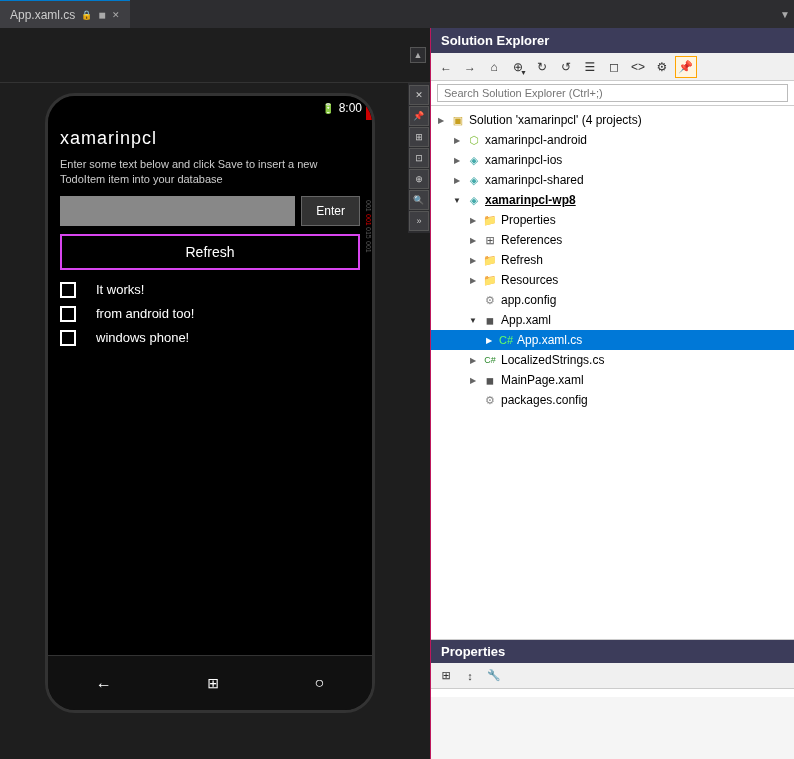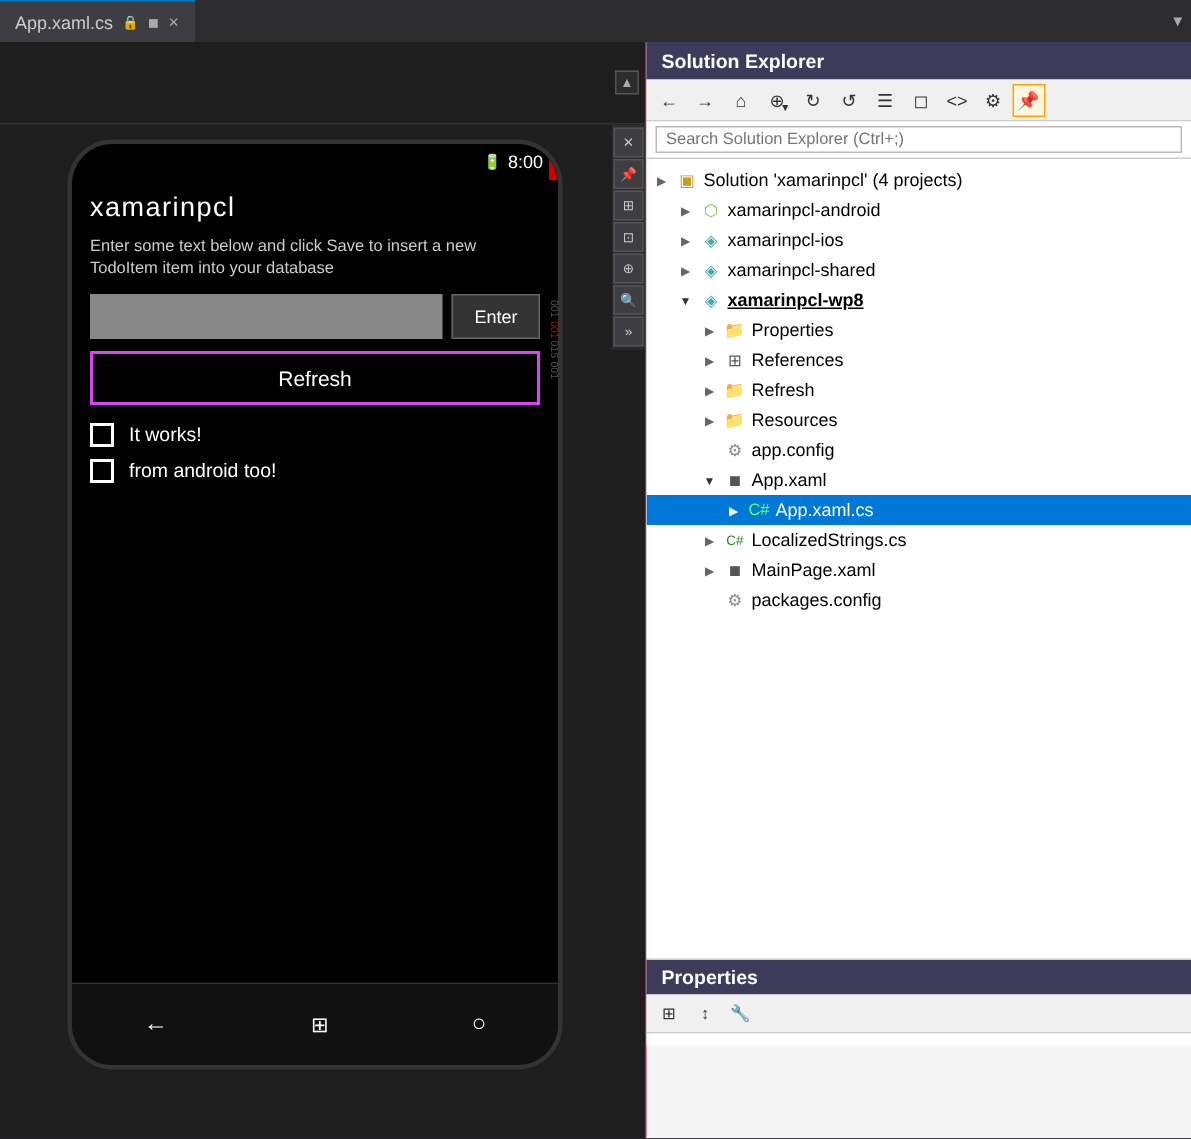--- a/index.html
+++ b/index.html
@@ -213,21 +213,21 @@
       padding: 8px;
       font-size: 14px;
       text-align: center;
       cursor: pointer;
       width: 100%;
     }
 
     .phone-checkbox-item {
       display: flex;
       align-items: center;
-      gap: 10px;
+      gap: 20px;
       padding: 4px 0;
     }
     .phone-checkbox {
       width: 16px;
       height: 16px;
       border: 2px solid #fff;
       background: #000;
       flex-shrink: 0;
     }
     .phone-checkbox-label {
@@ -480,20 +480,24 @@
 
           <div>
             <div class="phone-checkbox-item">
               <div class="phone-checkbox"></div>
               <span class="phone-checkbox-label">It works!</span>
             </div>
             <div class="phone-checkbox-item">
               <div class="phone-checkbox"></div>
               <span class="phone-checkbox-label">from android too!</span>
             </div>
+            <div class="phone-checkbox-item">
+              <div class="phone-checkbox"></div>
+              <span class="phone-checkbox-label">windows phone!</span>
+            </div>
           </div>
 
           <div class="phone-side-numbers">
             <span style="writing-mode: vertical-rl; font-size:7px; color:#555;">001</span>
             <span style="writing-mode: vertical-rl; font-size:7px; color:#c00;">001</span>
             <span style="writing-mode: vertical-rl; font-size:7px; color:#555;">015</span>
             <span style="writing-mode: vertical-rl; font-size:7px; color:#555;">001</span>
           </div>
         </div>
 

